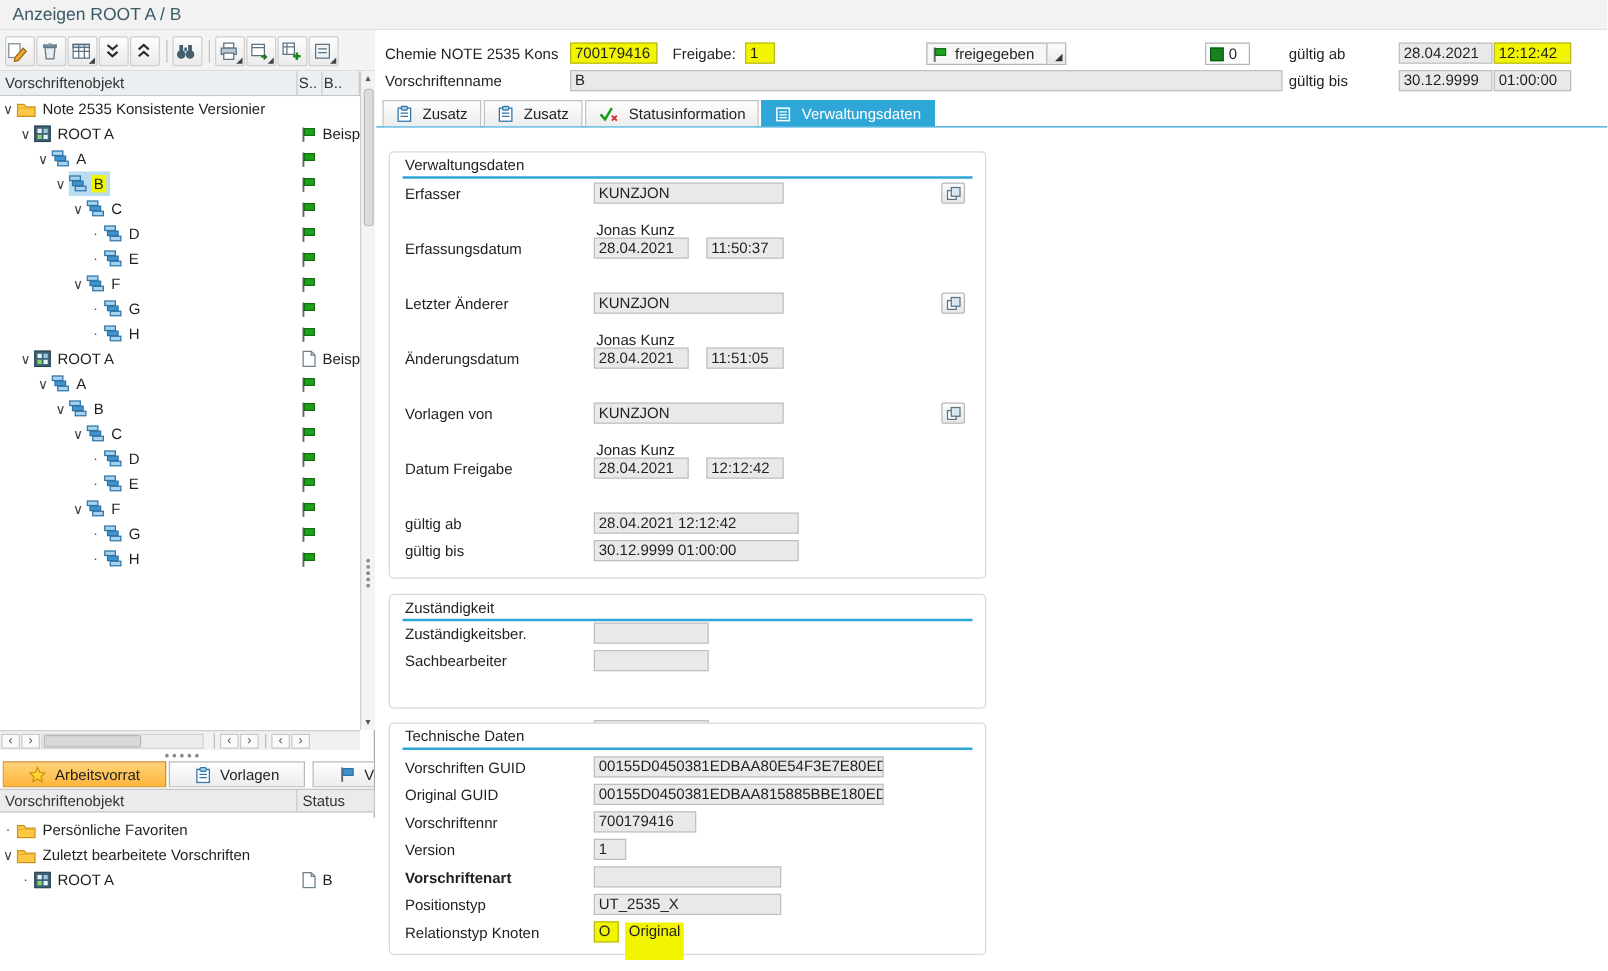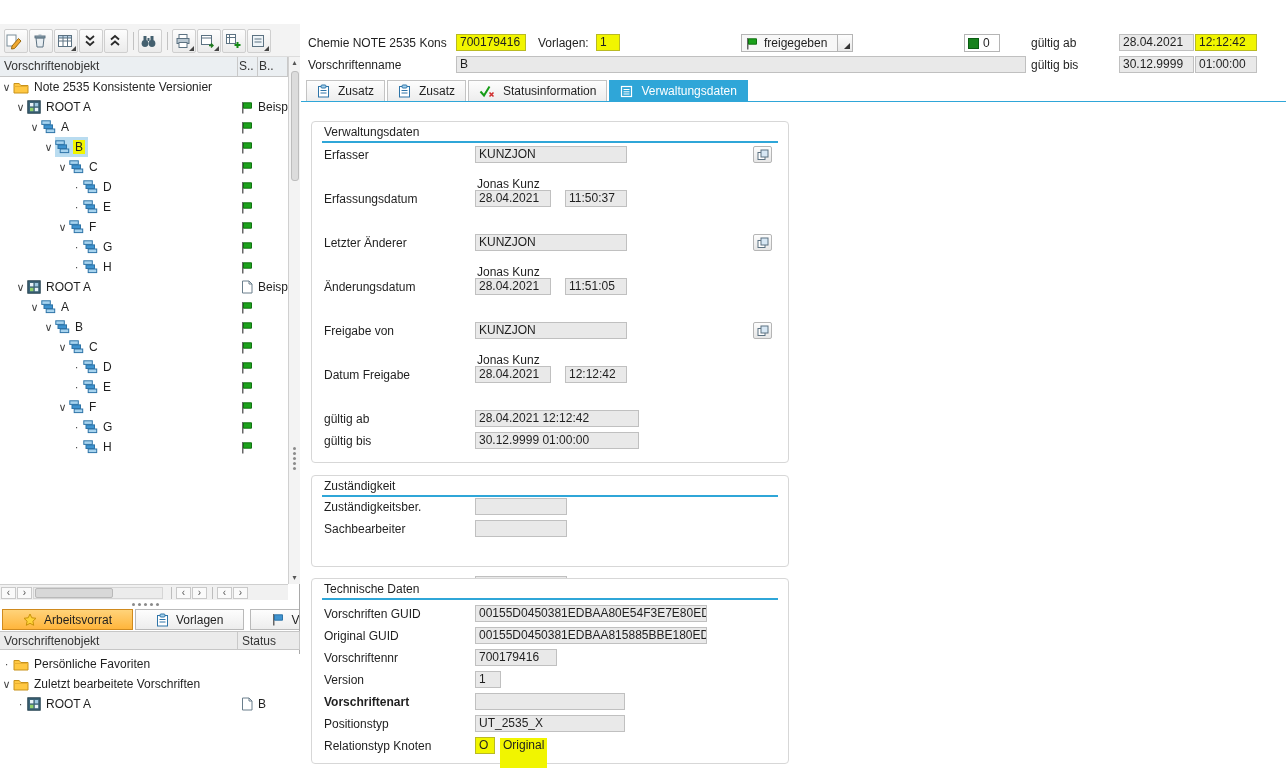--- a/index.html
+++ b/index.html
@@ -101,20 +101,21 @@
   .vtext{position:absolute;top:2px;white-space:nowrap}
   .minibtn{position:absolute;top:0;width:19px;height:17px;border:1px solid #b5b5b5;
     background:linear-gradient(#fdfdfd,#e6e6e6);display:inline-flex;align-items:center;justify-content:center;border-radius:2px}
   .minibtn .icn{margin:0}
   .hltext{position:absolute;top:1px;height:30px;line-height:15px;background:var(--highlight);padding:0 3px;white-space:nowrap}
 </style>
 </head>
 <body>
 
 <div class="app">
+  <div class="titlebar">Anzeigen ROOT A / B</div>
 
   <div class="leftpanel">
     <div class="topstrip"></div>
     <div class="toolbar" id="toolbar">
         <button class="tbtn">
           <span class="icn">
             <svg width="17" height="17">
               <rect x="1" y="2" width="9" height="11" fill="#fff" stroke="#7a8d99"></rect>
               <path d="M6 13 L12.5 5.5 L15 8 L8.5 15.5 L5.5 16 Z" fill="#f0a830" stroke="#9a6a10"></path>
             </svg>
@@ -814,21 +815,21 @@
           </span>
           <span class="textra">B</span>
         </div>
       </div>
   </div>
 
   <div class="mainpanel">
     <div class="mhead">
       <span class="mlabel" style="left:7px;top:11px">Chemie NOTE 2535 Kons</span>
       <span class="fld yellow" style="left:155px;top:10px;width:70px">700179416</span>
-      <span class="mlabel" style="left:237px;top:11px">Vorlagen:</span>
+      <span class="mlabel" style="left:237px;top:11px">Freigabe:</span>
       <span class="fld yellow" style="left:295px;top:10px;width:24px">1</span>
 
       <div class="combo" style="left:440px;top:10px;width:112px">
         <span class="icn">
             <svg width="13" height="13">
               <rect x="2" y="1" width="1.5" height="11.5" fill="#666"></rect>
               <path d="M3.5 1.8 h8 v5.4 h-8 Z" fill="#1ca21c" stroke="#117111"></path>
             </svg>
           </span>
         <span class="combo-text">freigegeben</span>
@@ -937,21 +938,21 @@
       <div class="vrow" style="top:141px">
         <span class="vtext" style="left:165px">Jonas Kunz</span>
       </div>
       <div class="vrow" style="top:156px">
         <span class="vlabel">Änderungsdatum</span>
         <span class="fld" style="left:163px;width:76px">28.04.2021</span>
         <span class="fld" style="left:253px;width:62px">11:51:05</span>
       </div>
 
       <div class="vrow" style="top:200px">
-        <span class="vlabel">Freigabe von</span>
+        <span class="vlabel">Vorlagen von</span>
         <span class="fld" style="left:163px;width:152px">KUNZJON</span>
         <button class="minibtn" style="left:441px">
             <span class="icn">
               <svg width="12" height="12">
                 <rect x="1" y="3.5" width="7" height="7" fill="#fff" stroke="#5c7282"></rect>
                 <rect x="4" y="1" width="7" height="7" fill="#d7e7f4" stroke="#5c7282"></rect>
               </svg>
             </span>
           </button>
       </div>

